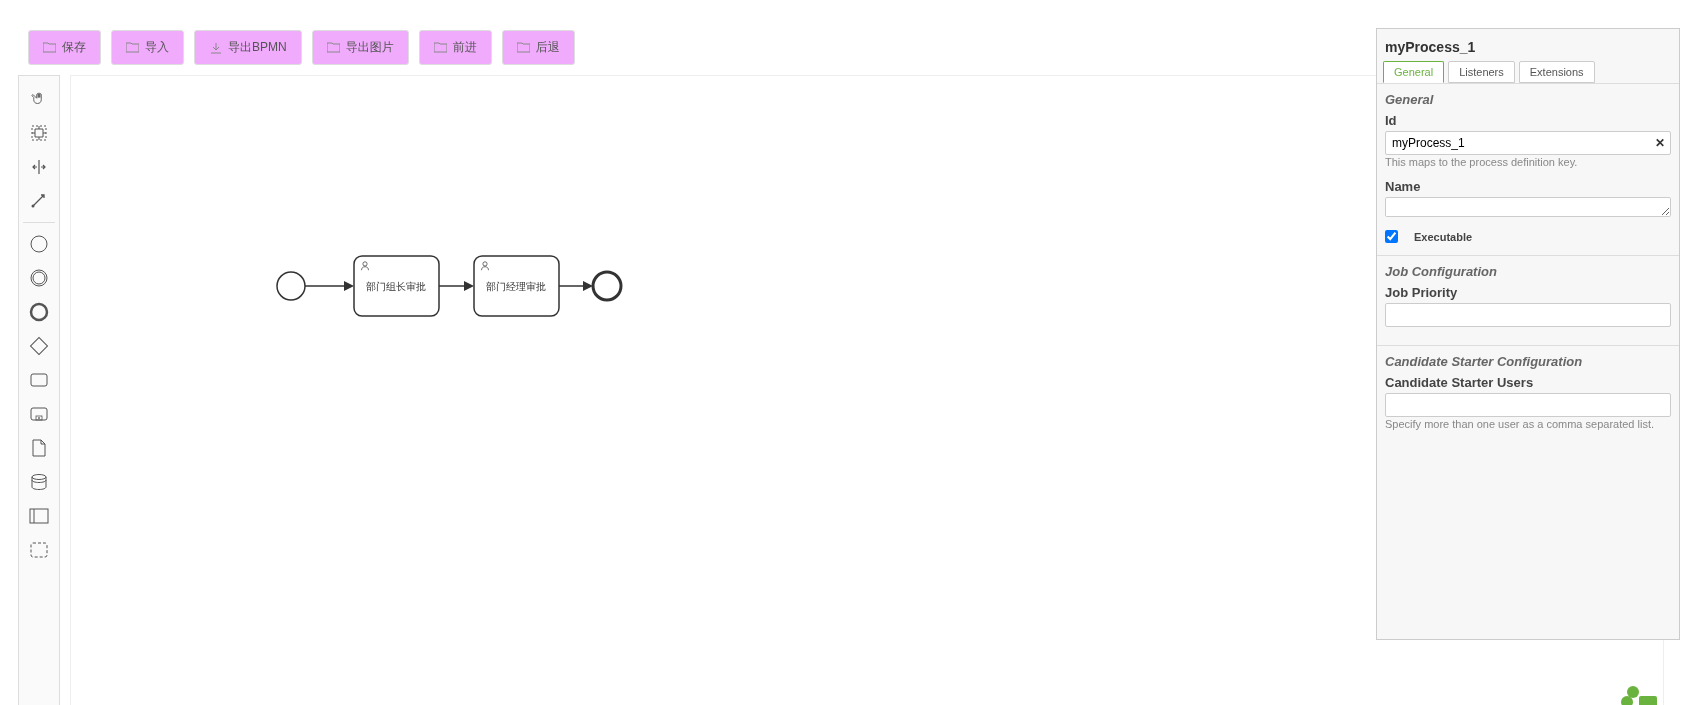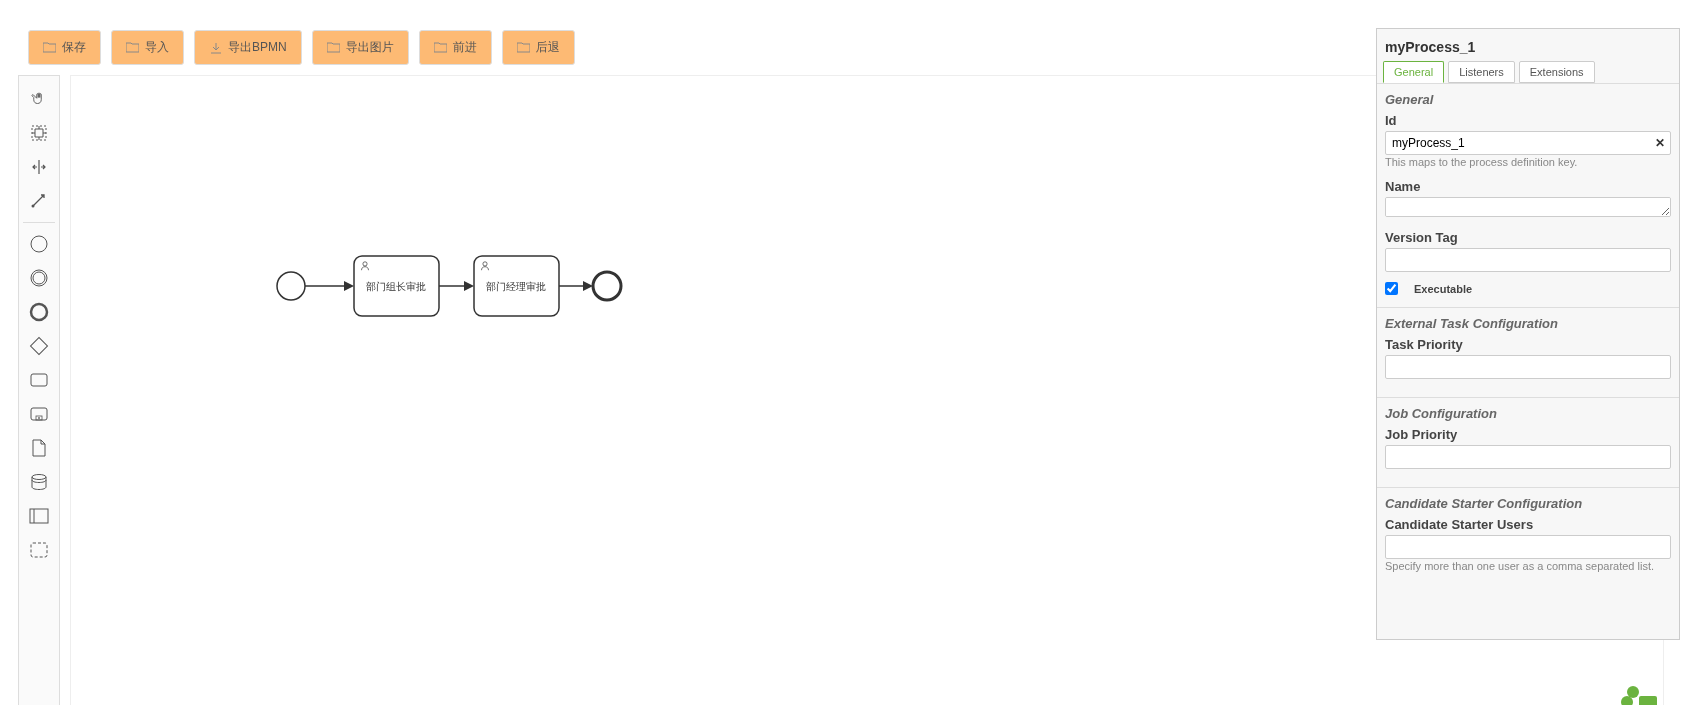--- a/index.html
+++ b/index.html
@@ -1,19 +1,19 @@
 <!DOCTYPE html>
 <html><head>
   <meta charset="utf-8">
   <style>
     * { box-sizing: border-box; margin: 0; padding: 0; }
     body { font-family: Arial, sans-serif; font-size: 12px; background: #fff; color: #333; width: 1682px; height: 705px; overflow: hidden; position: relative; }
     
     .toolbar { display: flex; gap: 10px; padding: 30px 28px 10px; }
-    .toolbar-btn { display: inline-flex; align-items: center; gap: 6px; padding: 8px 14px; border: 1px solid #ddd; border-radius: 3px; background: #fdba74; cursor: pointer; font-size: 12px; color: #555; }
+    .toolbar-btn { display: inline-flex; align-items: center; gap: 6px; padding: 8px 14px; border: 1px solid #ddd; border-radius: 3px; background: #f0abfc; cursor: pointer; font-size: 12px; color: #555; }
     .toolbar-btn .icon { width: 13px; height: 13px; display: inline-flex; align-items: center; justify-content: center; }
     
     .main-area { display: flex; padding: 0 18px; gap: 10px; }
     
     .palette { width: 42px; border: 1px solid #ddd; background: #fafafa; display: flex; flex-direction: column; align-items: center; padding: 6px 0; }
     .palette-tool { width: 30px; height: 30px; display: flex; align-items: center; justify-content: center; cursor: pointer; margin: 2px 0; position: relative; }
     .palette-sep { width: 80%; height: 1px; background: #ddd; margin: 4px 0; }
     
     .canvas { flex: 1; position: relative; background: #fff; border: 1px solid #eee; height: 639px; }
     .bpmn-logo { position: absolute; bottom: 4px; right: 4px; width: 40px; height: 25px; }
@@ -234,37 +234,26 @@
       <div class="input-wrap">
         <input type="text" class="field-input clearable" value="myProcess_1" style="">
         <span class="clear-btn">✕</span>
       </div>
       <div class="hint-text">This maps to the process definition key.</div>
     </div>
     <div class="field">
       <label class="field-label">Name</label>
       <textarea class="field-input" style=""></textarea>
     </div>
-    <div class="field">
-      <label class="field-label">Version Tag</label>
-      <input type="text" class="field-input" style="">
-    </div>
     <div class="checkbox-row">
       <input type="checkbox" checked="" style="">
       <label>Executable</label>
     </div>
   </div>
 
-  <div class="section">
-    <div class="section-title">External Task Configuration</div>
-    <div class="field">
-      <label class="field-label">Task Priority</label>
-      <input type="text" class="field-input" style="">
-    </div>
-  </div>
 
   <div class="section">
     <div class="section-title">Job Configuration</div>
     <div class="field">
       <label class="field-label">Job Priority</label>
       <input type="text" class="field-input" style="">
     </div>
   </div>
 
   <div class="section">

